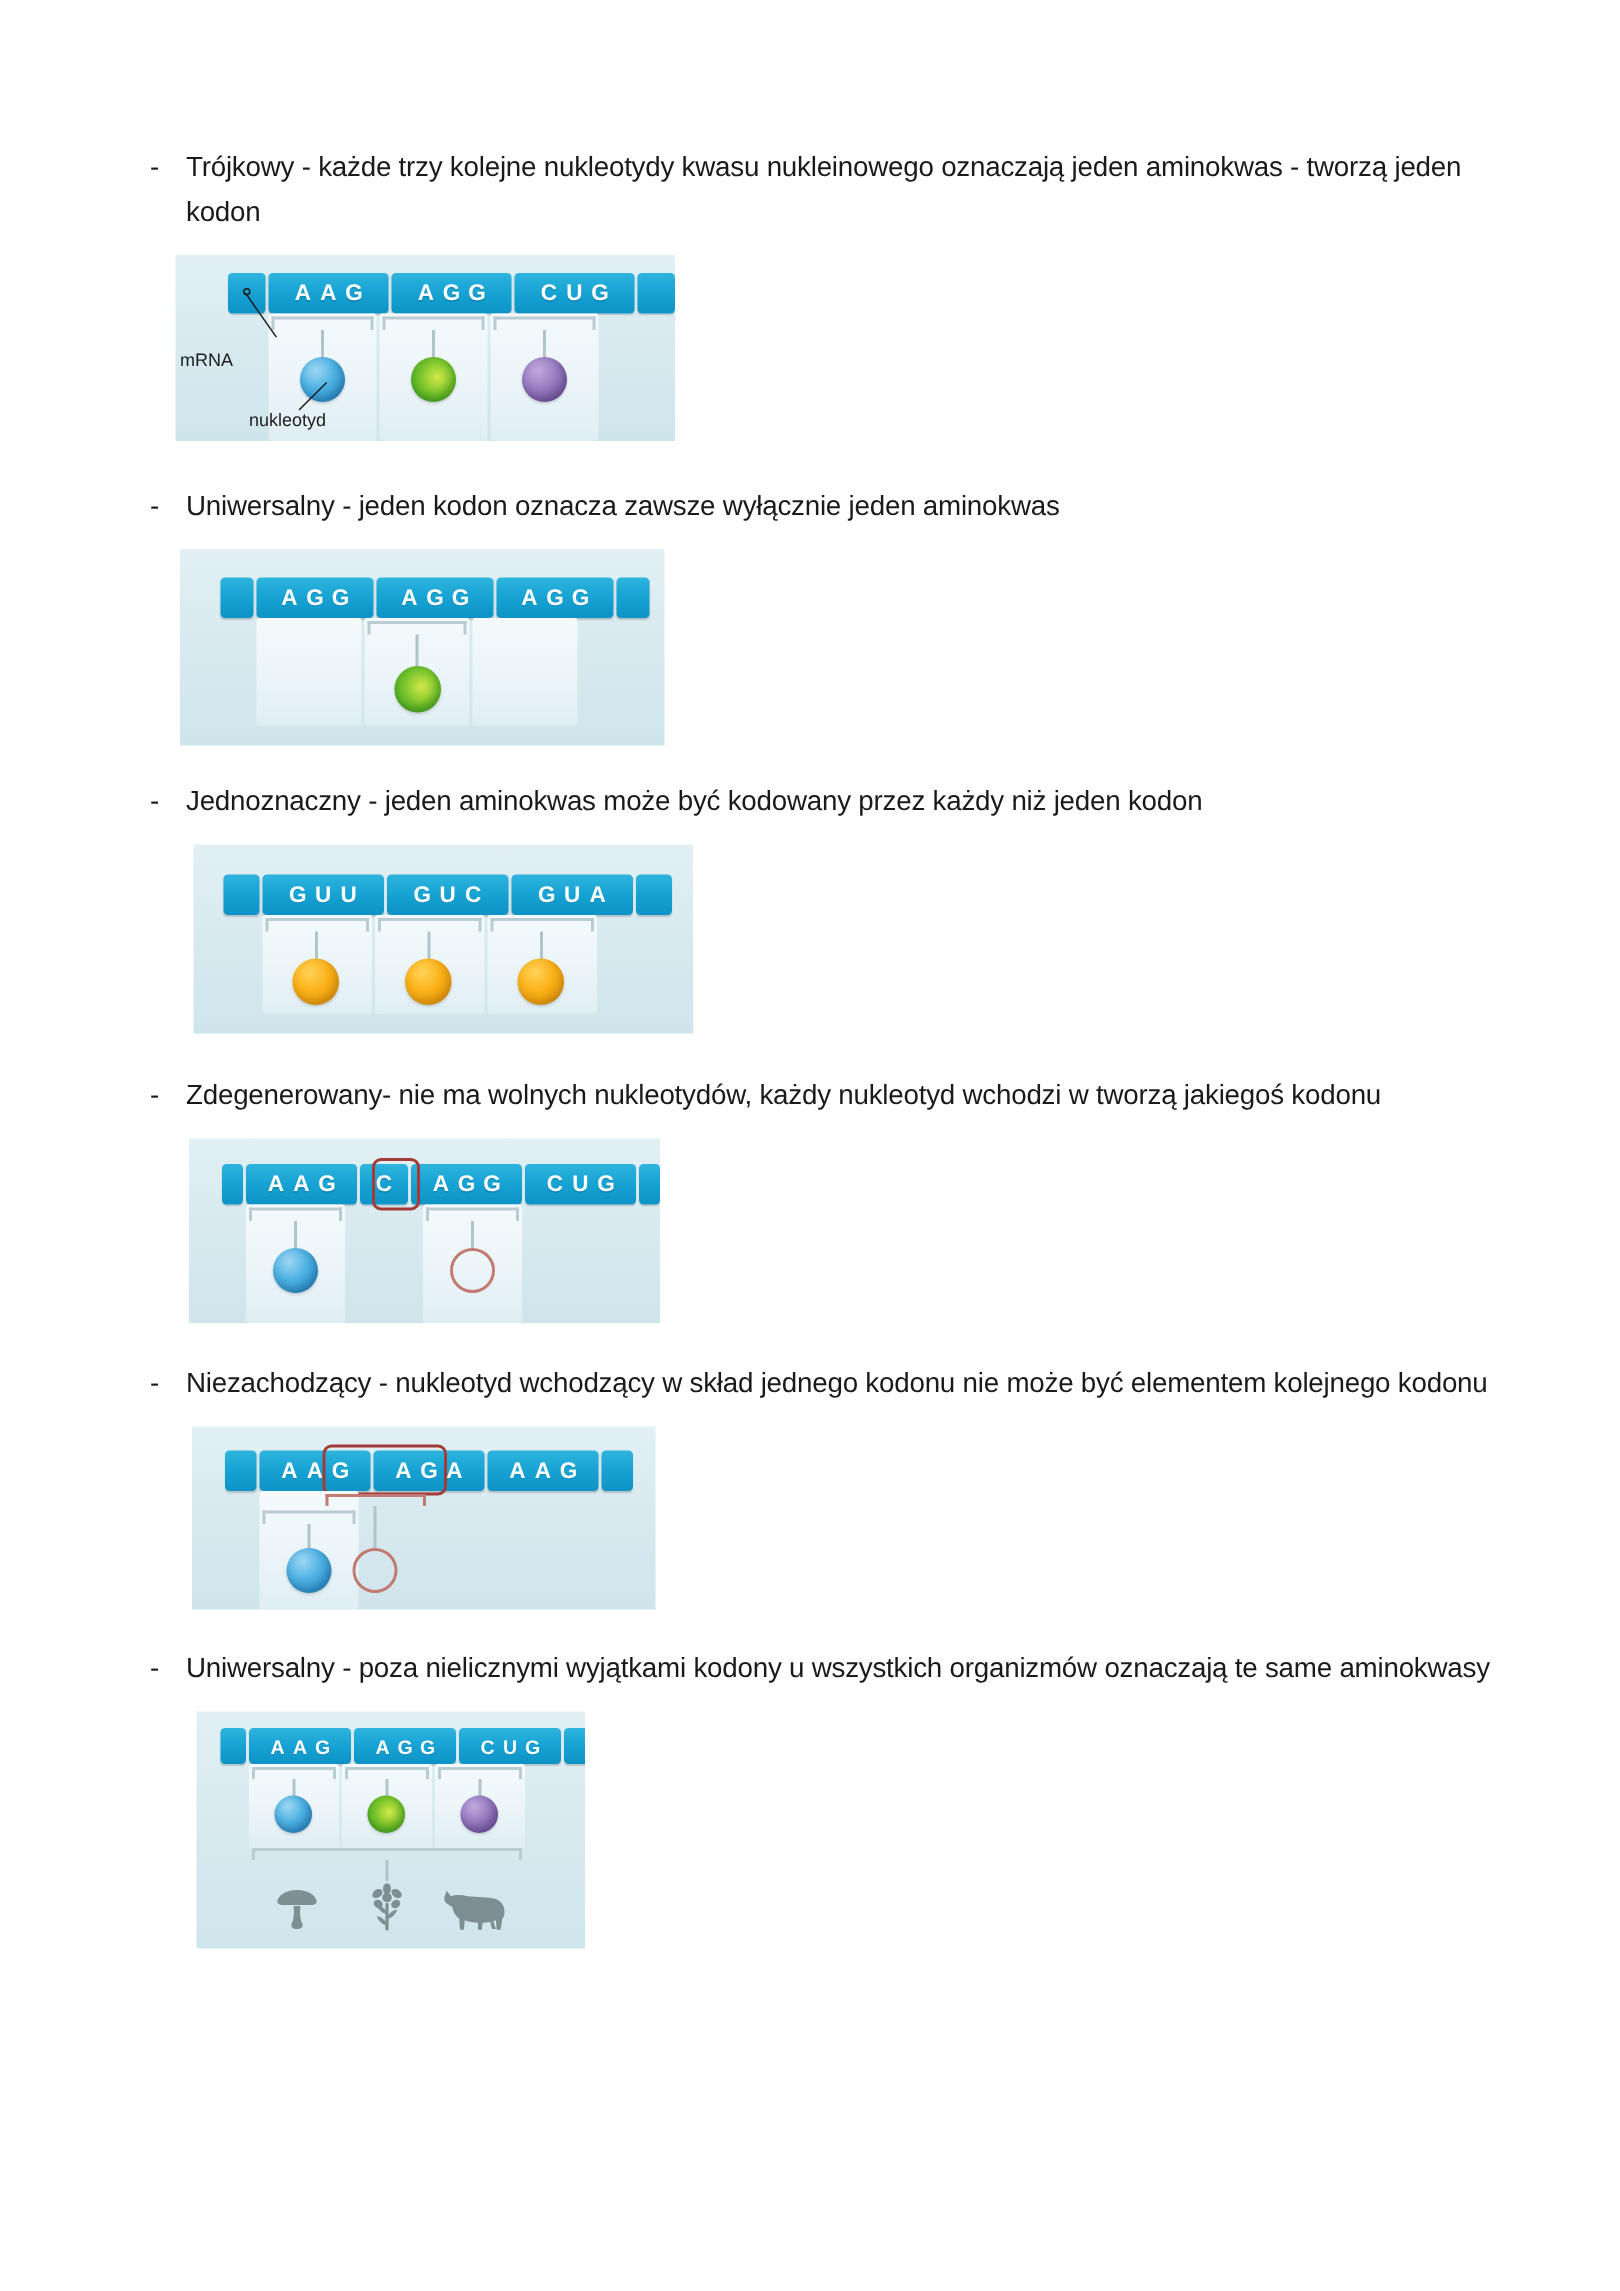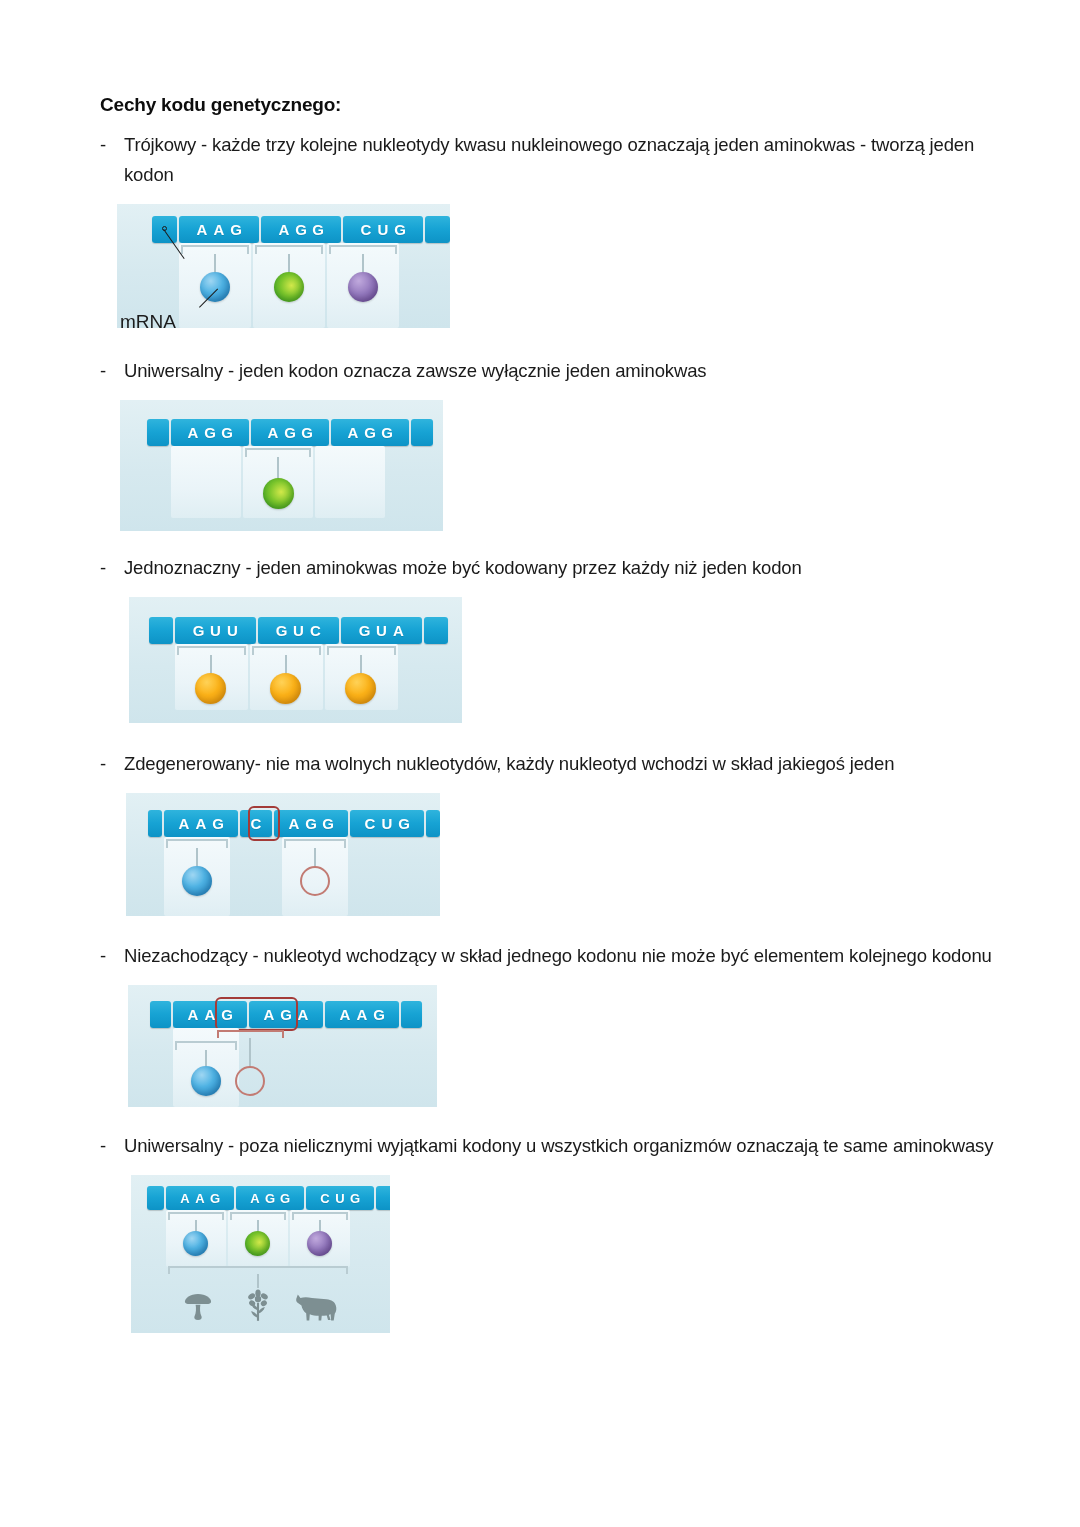--- a/index.html
+++ b/index.html
@@ -155,25 +155,24 @@
   .highlight-box {
     position: absolute;
     border: 2.5px solid #a33b38;
     border-radius: 6px;
     box-sizing: border-box;
     pointer-events: none;
   }
 
   .fig-label {
     position: absolute;
-    font-size: 19px;
+    font-size: 12px;
     color: #1c1c1c;
     font-family: "Liberation Sans", sans-serif;
     white-space: nowrap;
-    margin-top: 44px;
   }
   .leader {
     position: absolute;
     background: #1c1c1c;
     transform-origin: 0 0;
     height: 1.4px;
   }
   .leader-dot {
     position: absolute;
     width: 5px; height: 5px;
@@ -184,21 +183,20 @@
   }
 
   .silhouette { position: absolute; fill: #7d8f92; }
 </style>
 </head>
 <body>
 
 <div class="page">
   <div class="content">
 
-    <div class="doc-title">Cechy kodu genetycznego:</div>
 
     <div class="feature-block" style="margin-top:2px;">
       <div class="feature-text" style="width:870px;">
         <span class="dash">-</span><span class="term">Trójkowy</span><span> - każde trzy kolejne nukleotydy kwasu nukleinowego oznaczają jeden aminokwas - tworzą jeden kodon</span>
       </div>
 
       <div class="figure" style="margin-top:14px; margin-left:17px; width:333px; height:124px;">
         <div class="fig-inner">
 
           <div class="strand" style="left:35px; top:12px;">
@@ -320,21 +318,21 @@
           <div class="stem" style="left:231px; top:58px; height:20px;"></div>
           <div class="ball orange" style="left:66px; top:76px; width:31px; height:31px;"></div>
           <div class="ball orange" style="left:141px; top:76px; width:31px; height:31px;"></div>
           <div class="ball orange" style="left:216px; top:76px; width:31px; height:31px;"></div>
         </div>
       </div>
     </div>
 
     <div class="feature-block" style="margin-top:26px;">
       <div class="feature-text" style="width:870px;">
-        <span class="dash">-</span><span class="term">Zdegenerowany</span><span>- nie ma wolnych nukleotydów, każdy nukleotyd wchodzi w skład jakiegoś jeden</span>
+        <span class="dash">-</span><span class="term">Zdegenerowany</span><span>- nie ma wolnych nukleotydów, każdy nukleotyd wchodzi w tworzą jakiegoś kodonu</span>
       </div>
 
       <div class="figure" style="margin-top:14px; margin-left:26px; width:314px; height:123px;">
         <div class="fig-inner">
           <div class="strand" style="left:22px; top:17px;">
             <div class="codon stub" style="width:14px;"></div>
             <div class="codon" style="width:66px;">
               <span class="base">A</span>
                 <span class="base">A</span>
                 <span class="base">G</span>

